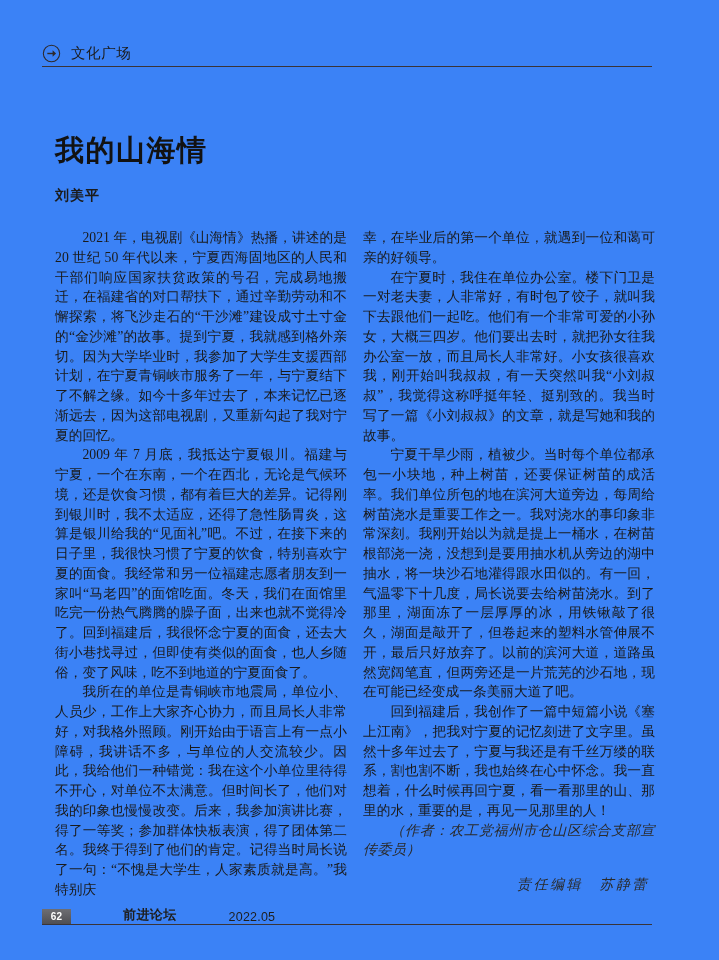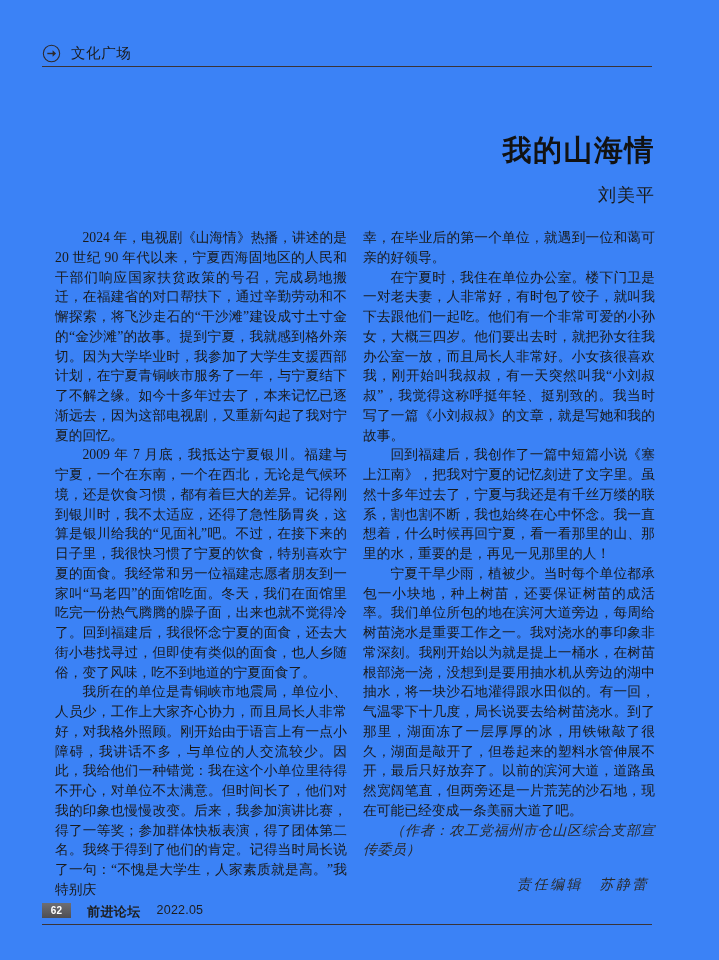--- a/index.html
+++ b/index.html
@@ -57,35 +57,35 @@
     height: 1px;
     background: #3a3438;
   }
 
   
   .title-block {
     position: absolute;
     left: 55px;
     top: 132px;
     width: 600px;
-    text-align: right;
+    text-align: left;
   }
   .article-title {
     font-family: "Liberation Sans", "DejaVu Sans", sans-serif;
     font-weight: bold;
     font-size: 29px;
     line-height: 36px;
     letter-spacing: 1.5px;
     color: #121212;
     margin: 0;
   }
   .article-author {
     font-family: "Liberation Sans", "DejaVu Sans", sans-serif;
-    font-weight: normal;
-    font-size: 18px;
+    font-weight: bold;
+    font-size: 14px;
     line-height: 20px;
     letter-spacing: 1px;
     color: #1b1b1b;
     margin: 17px 0 0 0;
   }
 
   
   .columns {
     position: absolute;
     left: 55px;
@@ -134,22 +134,23 @@
   
   .footer {
     position: absolute;
     left: 42px;
     top: 903px;
     width: 610px;
     height: 32px;
   }
   .footer-inner {
     display: flex;
-    align-items: flex-start;
+    align-items: flex-end;
     height: 21px;
+    gap: 36px;
   }
   .page-number {
     display: inline-flex;
     align-items: center;
     justify-content: center;
     width: 29px;
     height: 15px;
     background: linear-gradient(180deg, #6e6e73 0%, #5d5d62 55%, #4e4e53 100%);
     color: #ffffff;
     font-family: "Liberation Sans", "DejaVu Sans", sans-serif;
@@ -204,30 +205,30 @@
   </div>
 
   <div class="title-block">
     <h1 class="article-title">我的山海情</h1>
     <div class="article-author">刘美平</div>
   </div>
 
   <div class="columns">
 
     <div class="col">
-      <p class="indent">2024 年，电视剧《山海情》热播，讲述的是 20 世纪 90 年代以来，宁夏西海固地区的人民和干部们响应国家扶贫政策的号召，完成易地搬迁，在福建省的对口帮扶下，通过辛勤劳动和不懈探索，将飞沙走石的“干沙滩”建设成寸土寸金的“金沙滩”的故事。提到宁夏，我就感到格外亲切。因为大学毕业时，我参加了大学生支援西部计划，在宁夏青铜峡市服务了一年，与宁夏结下了不解之缘。如今十多年过去了，本来记忆已逐渐远去，因为这部电视剧，又重新勾起了我对宁夏的回忆。</p>
+      <p class="indent">2021 年，电视剧《山海情》热播，讲述的是 20 世纪 50 年代以来，宁夏西海固地区的人民和干部们响应国家扶贫政策的号召，完成易地搬迁，在福建省的对口帮扶下，通过辛勤劳动和不懈探索，将飞沙走石的“干沙滩”建设成寸土寸金的“金沙滩”的故事。提到宁夏，我就感到格外亲切。因为大学毕业时，我参加了大学生支援西部计划，在宁夏青铜峡市服务了一年，与宁夏结下了不解之缘。如今十多年过去了，本来记忆已逐渐远去，因为这部电视剧，又重新勾起了我对宁夏的回忆。</p>
       <p class="indent">2009 年 7 月底，我抵达宁夏银川。福建与宁夏，一个在东南，一个在西北，无论是气候环境，还是饮食习惯，都有着巨大的差异。记得刚到银川时，我不太适应，还得了急性肠胃炎，这算是银川给我的“见面礼”吧。不过，在接下来的日子里，我很快习惯了宁夏的饮食，特别喜欢宁夏的面食。我经常和另一位福建志愿者朋友到一家叫“马老四”的面馆吃面。冬天，我们在面馆里吃完一份热气腾腾的臊子面，出来也就不觉得冷了。回到福建后，我很怀念宁夏的面食，还去大街小巷找寻过，但即使有类似的面食，也人乡随俗，变了风味，吃不到地道的宁夏面食了。</p>
       <p class="indent">我所在的单位是青铜峡市地震局，单位小、人员少，工作上大家齐心协力，而且局长人非常好，对我格外照顾。刚开始由于语言上有一点小障碍，我讲话不多，与单位的人交流较少。因此，我给他们一种错觉：我在这个小单位里待得不开心，对单位不太满意。但时间长了，他们对我的印象也慢慢改变。后来，我参加演讲比赛，得了一等奖；参加群体快板表演，得了团体第二名。我终于得到了他们的肯定。记得当时局长说了一句：“不愧是大学生，人家素质就是高。”我特别庆</p>
     </div>
 
     <div class="col">
       <p>幸，在毕业后的第一个单位，就遇到一位和蔼可亲的好领导。</p>
       <p class="indent">在宁夏时，我住在单位办公室。楼下门卫是一对老夫妻，人非常好，有时包了饺子，就叫我下去跟他们一起吃。他们有一个非常可爱的小孙女，大概三四岁。他们要出去时，就把孙女往我办公室一放，而且局长人非常好。小女孩很喜欢我，刚开始叫我叔叔，有一天突然叫我“小刘叔叔”，我觉得这称呼挺年轻、挺别致的。我当时写了一篇《小刘叔叔》的文章，就是写她和我的故事。</p>
+      <p class="indent">宁夏干旱少雨，植被少。当时每个单位都承包一小块地，种上树苗，还要保证树苗的成活率。我们单位所包的地在滨河大道旁边，每周给树苗浇水是重要工作之一。我对浇水的事印象非常深刻。我刚开始以为就是提上一桶水，在树苗根部浇一浇，没想到是要用抽水机从旁边的湖中抽水，将一块沙石地灌得跟水田似的。有一回，气温零下十几度，局长说要去给树苗浇水。到了那里，湖面冻了一层厚厚的冰，用铁锹敲了很久，湖面是敲开了，但卷起来的塑料水管伸展不开，最后只好放弃了。以前的滨河大道，道路虽然宽阔笔直，但两旁还是一片荒芜的沙石地，现在可能已经变成一条美丽大道了吧。</p>
       <p class="indent">回到福建后，我创作了一篇中短篇小说《塞上江南》，把我对宁夏的记忆刻进了文字里。虽然十多年过去了，宁夏与我还是有千丝万缕的联系，割也割不断，我也始终在心中怀念。我一直想着，什么时候再回宁夏，看一看那里的山、那里的水，重要的是，再见一见那里的人！</p>
-      <p class="indent">宁夏干旱少雨，植被少。当时每个单位都承包一小块地，种上树苗，还要保证树苗的成活率。我们单位所包的地在滨河大道旁边，每周给树苗浇水是重要工作之一。我对浇水的事印象非常深刻。我刚开始以为就是提上一桶水，在树苗根部浇一浇，没想到是要用抽水机从旁边的湖中抽水，将一块沙石地灌得跟水田似的。有一回，气温零下十几度，局长说要去给树苗浇水。到了那里，湖面冻了一层厚厚的冰，用铁锹敲了很久，湖面是敲开了，但卷起来的塑料水管伸展不开，最后只好放弃了。以前的滨河大道，道路虽然宽阔笔直，但两旁还是一片荒芜的沙石地，现在可能已经变成一条美丽大道了吧。</p>
       <p class="indent kai">（作者：农工党福州市仓山区综合支部宣传委员）</p>
       <p class="editor-line">责任编辑　苏静蕾</p>
     </div>
 
   </div>
 
   <div class="footer">
     <div class="footer-inner">
       <span class="page-number">62</span>
       <span class="footer-journal">前进论坛</span>

